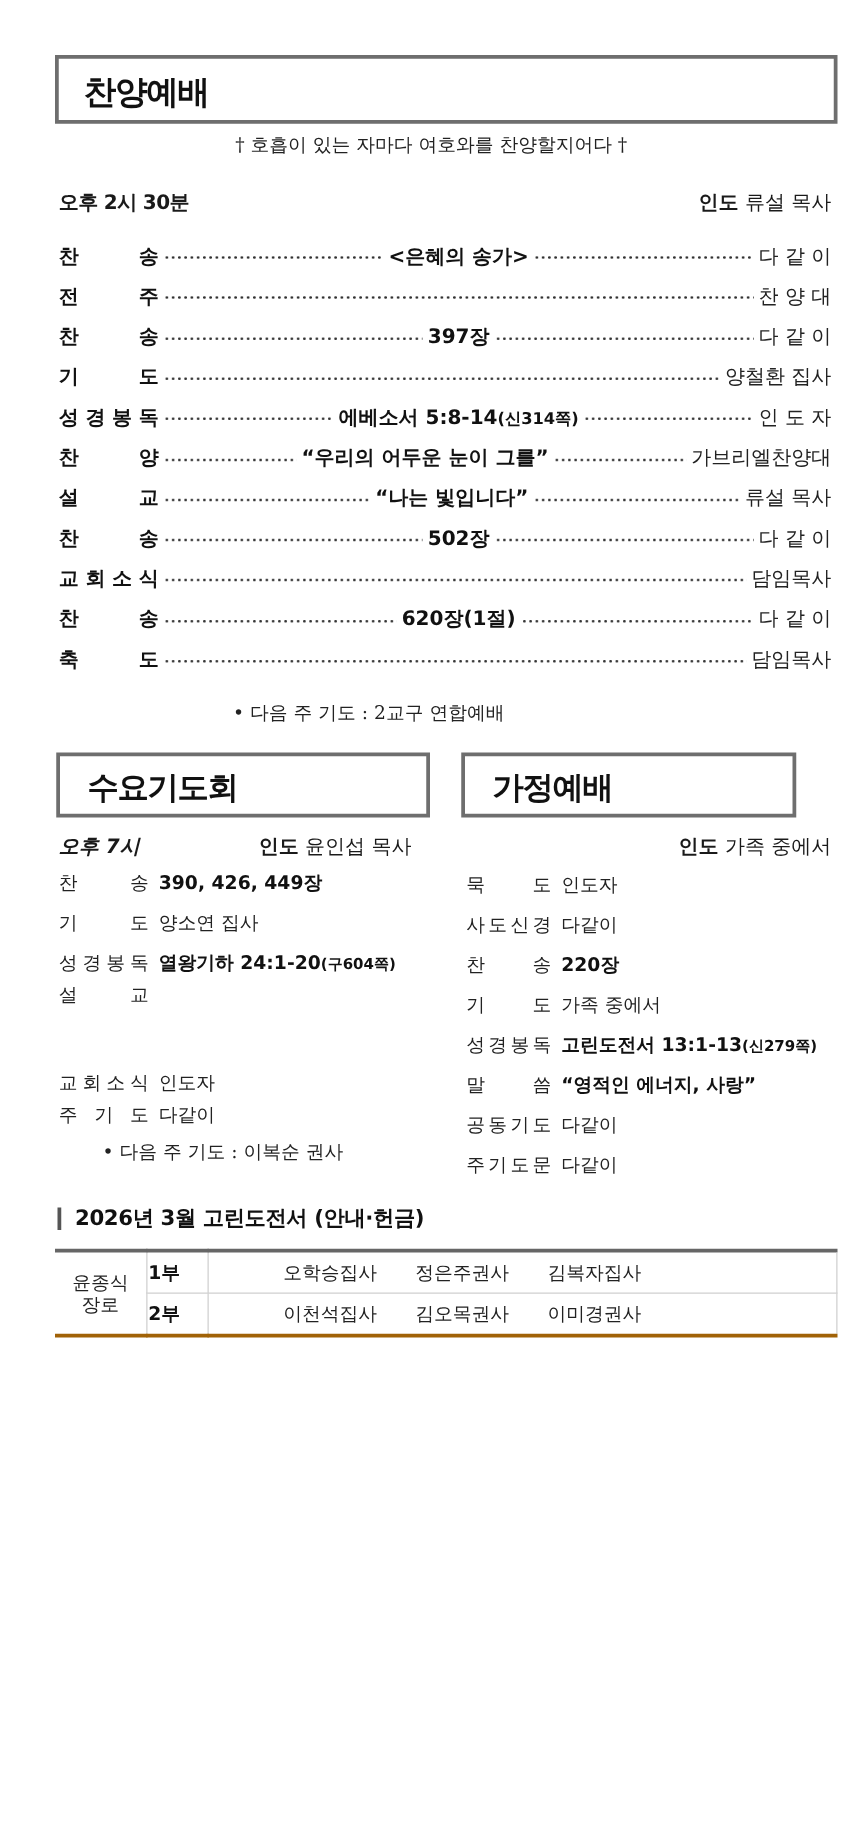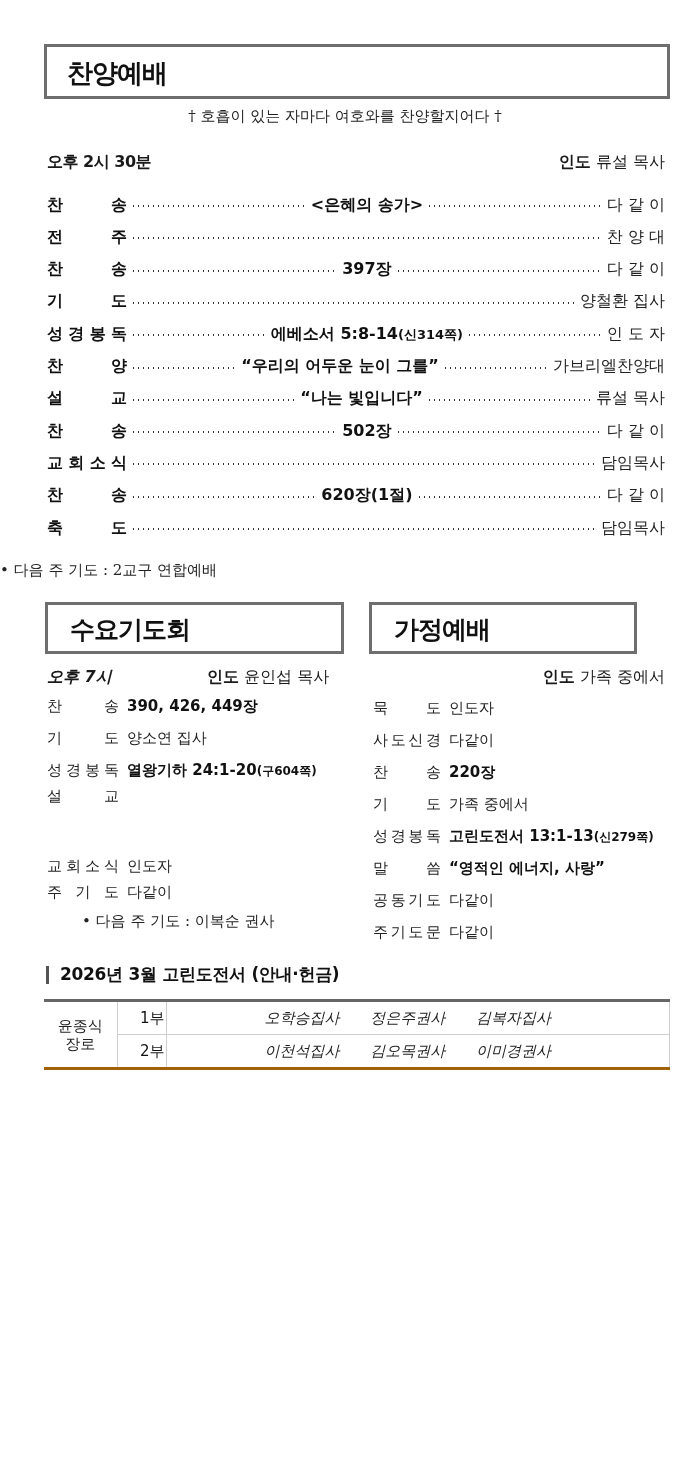--- a/index.html
+++ b/index.html
@@ -70,22 +70,22 @@
     border-collapse: collapse; border-top: 3px solid #666; border-bottom: 3px solid #a16207;
     font-size: 15px;
   }
   table.duty td { border: 1px solid #cfcfcf; height: 34px; box-sizing: border-box; }
   table.duty tr:first-child td { border-top: none; }
   table.duty tr:last-child td { border-bottom: none; }
   table.duty td.grp {
     width: 73px; text-align: center; font-family: "DejaVu Serif", serif; color: #222;
     line-height: 18px; border-left: none;
   }
-  table.duty td.part { width: 49px; text-align: right; font-weight: normal; color: #111; }
-  table.duty td.names { padding-left: 98px; font-family: "DejaVu Serif", serif; color: #222; font-style: italic; }
+  table.duty td.part { width: 49px; text-align: left; font-weight: bold; color: #111; }
+  table.duty td.names { padding-left: 60px; font-family: "DejaVu Serif", serif; color: #222; }
   table.duty td.names span { display: inline-block; margin-right: 26px; }
 </style>
 </head>
 <body>
 
 <div class="title-box main-title">
   <span class="t">찬양예배</span>
 </div>
 <div class="verse">† 호흡이 있는 자마다 여호와를 찬양할지어다 †</div>
 
@@ -197,21 +197,21 @@
     <div class="orow" style="top: 323px;">
       <div class="olabel">
         <span>축</span>
         <span>도</span>
       </div>
       <div class="lead"></div>
       <div class="oright">담임목사</div>
     </div>
   </div>
 
-<div class="next-prayer" style="left:0;width:590px;top:561px;">• 다음 주 기도 : 2교구 연합예배</div>
+<div class="next-prayer" style="left:0;width:590px;text-align:center;top:561px;">• 다음 주 기도 : 2교구 연합예배</div>
 
 <div class="title-box sub-left-box">
   <span class="t">수요기도회</span>
 </div>
 <div class="abs" style="left:47px;top:667px;font-size:16px;font-weight:bold;font-style:italic;">오후 7시</div>
 <div class="abs" style="left:207px;top:667px;font-size:16px;">
   <b>인도</b>
   <span style="font-family:'DejaVu Serif',serif;">윤인섭 목사</span>
 </div>
 <div id="wed-order">

